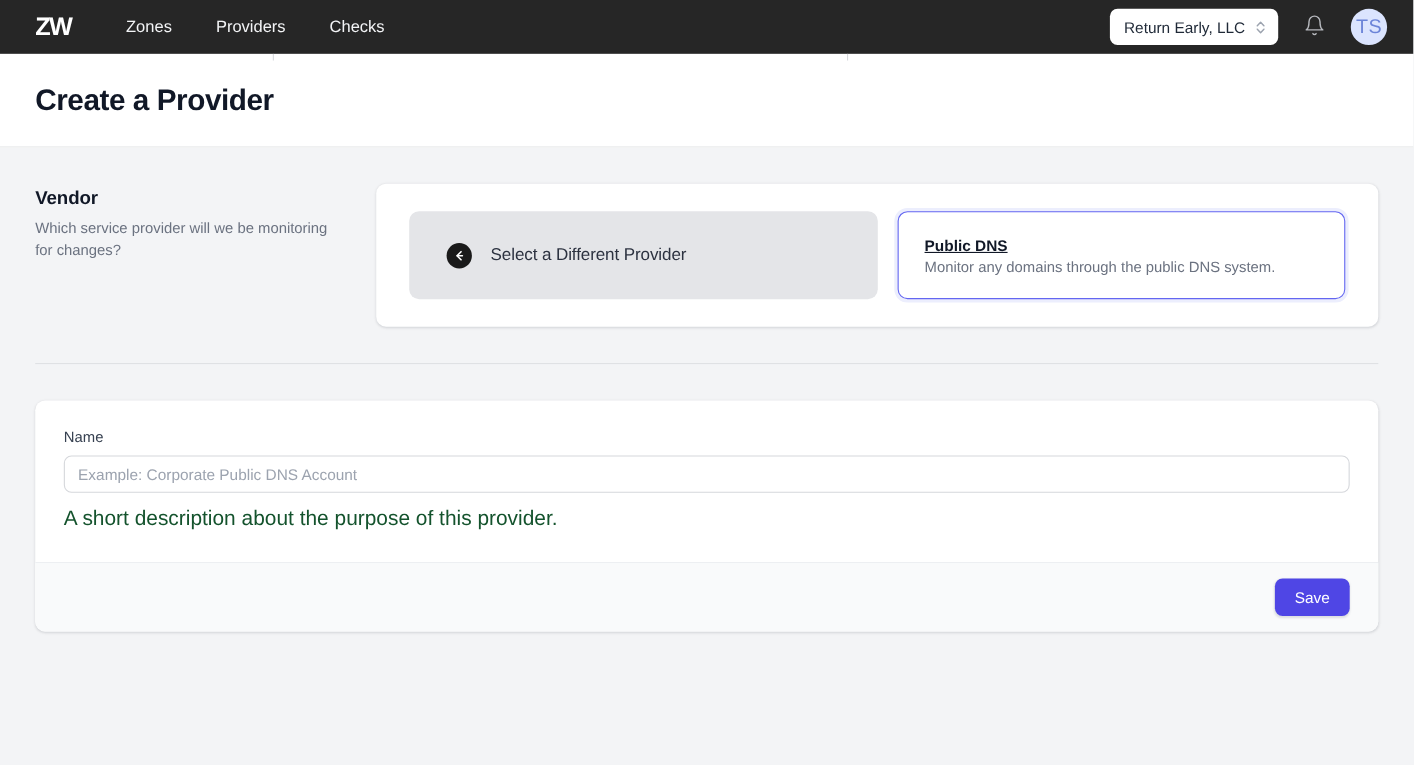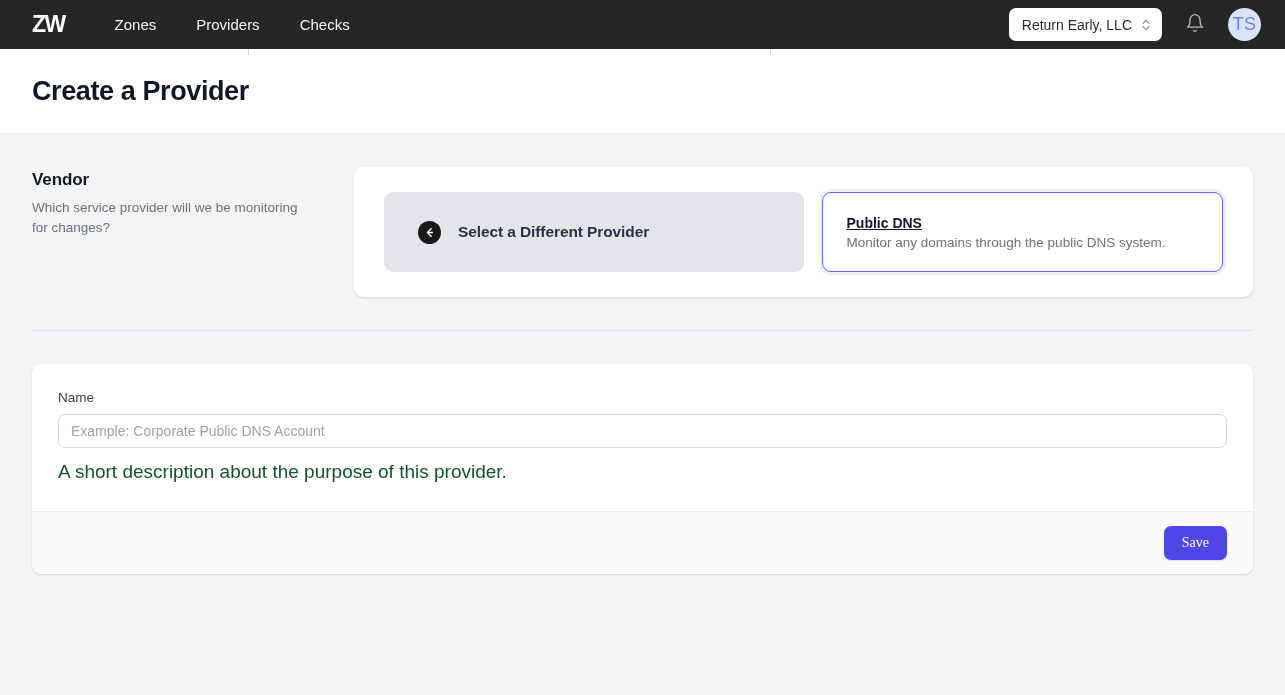--- a/index.html
+++ b/index.html
@@ -133,21 +133,20 @@
 
   
   .content {
     padding: 0 32px;
   }
 
   .section {
     display: flex;
     align-items: flex-start;
     padding: 33px 0 0 0;
-    gap: 12px;
   }
 
   .section-desc {
     width: 310px;
     flex: 0 0 310px;
     padding-right: 30px;
     padding-top: 3px;
   }
 
   .section-title {
@@ -201,21 +200,21 @@
     border-radius: 50%;
     background: #1a1a1a;
     display: flex;
     align-items: center;
     justify-content: center;
     flex: 0 0 23px;
   }
 
   .provider-switch-label {
     font-size: 15.5px;
-    font-weight: 700;
+    font-weight: 400;
     color: #2c3240;
     letter-spacing: -0.1px;
   }
 
   .provider-choice {
     flex: 1;
     background: #ffffff;
     border: 1.5px solid #6366f1;
     border-radius: 9px;
     box-shadow: 0 0 0 3px #eceefd;
@@ -286,21 +285,21 @@
     padding: 14px 26px;
     display: flex;
     justify-content: flex-end;
   }
 
   .save-btn {
     background: #4f46e5;
     color: #ffffff;
     border: none;
     border-radius: 7px;
-    font-family: Liberation Serif, serif;
+    font-family: Liberation Sans, sans-serif;
     font-size: 14px;
     font-weight: 500;
     padding: 0 18px;
     height: 34px;
     cursor: pointer;
     box-shadow: 0 1px 2px rgba(16,24,40,.12);
   }
 </style>
 </head>
 <body>

